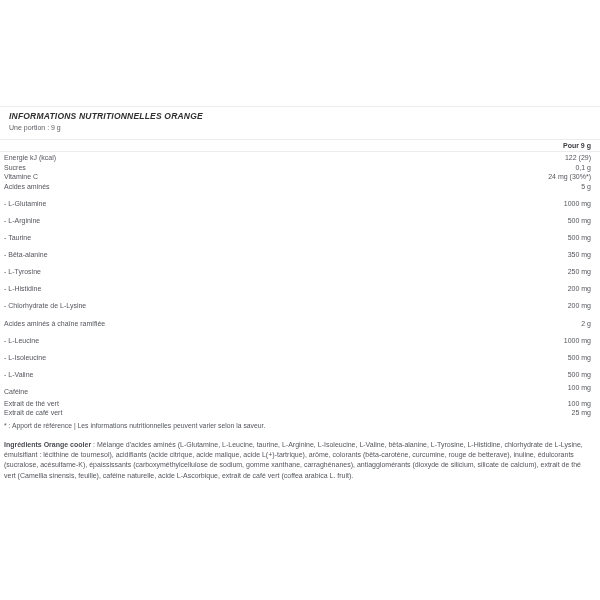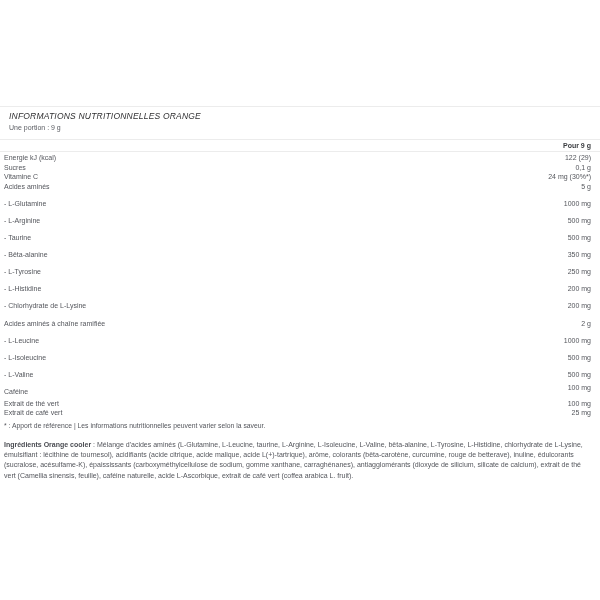--- a/index.html
+++ b/index.html
@@ -19,21 +19,21 @@
     width: 600px;
     border-top: 1px solid #ececec;
   }
   .header-block {
     padding: 4px 9px 7px 9px;
     border-bottom: 1px solid #ececec;
   }
   .panel-title {
     font-size: 8.5px;
     line-height: 10px;
-    font-weight: normal;
+    font-weight: bold;
     font-style: italic;
     letter-spacing: 0.2px;
     color: #2f2f31;
   }
   .serving {
     font-size: 7px;
     line-height: 9px;
     margin-top: 2px;
     color: #5a5c62;
   }

